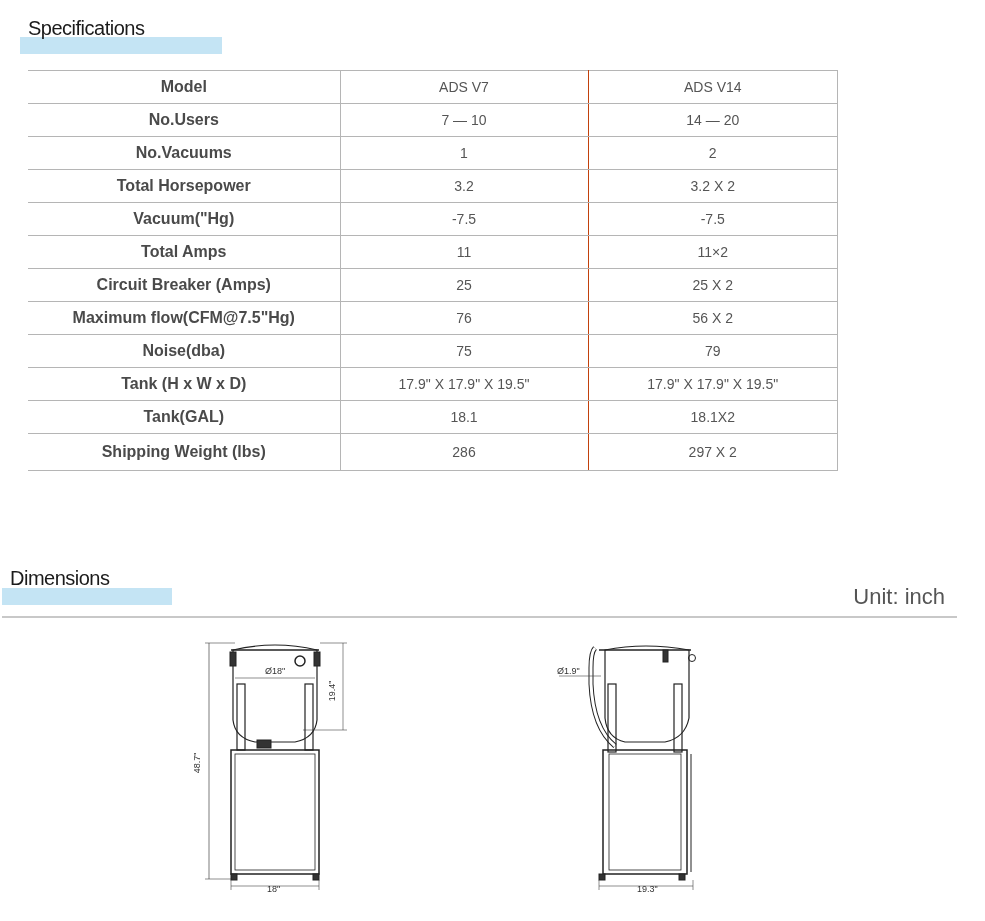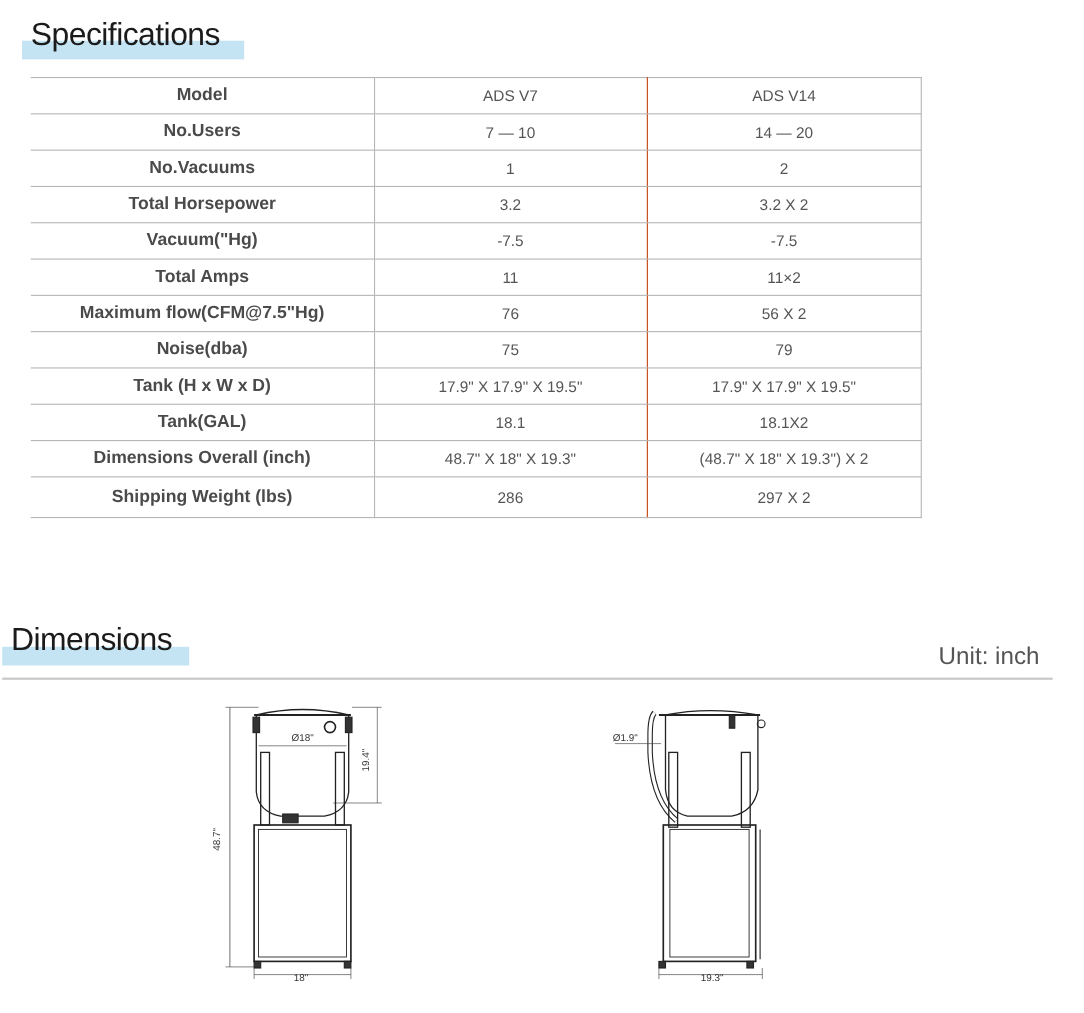--- a/index.html
+++ b/index.html
@@ -1,19 +1,19 @@
 <!DOCTYPE html>
 <html><head>
 <meta charset="utf-8">
 <style>
   * { box-sizing: border-box; margin: 0; padding: 0; }
   html, body { width: 985px; height: 921px; background: #ffffff; overflow: hidden; }
   body { position: relative; font-family: "Liberation Sans", "DejaVu Sans", sans-serif; color: #444; }
 
-  .section-title { position: absolute; font-size: 29px; color: #1b1b1b; letter-spacing: -0.5px; line-height: 1; }
+  .section-title { position: absolute; font-size: 20px; color: #1b1b1b; letter-spacing: -0.5px; line-height: 1; }
   .section-title .hl { position: absolute; background: #c4e4f4; z-index: 0; }
   .section-title .txt { position: relative; z-index: 1; }
 
   #spec-title { left: 28px; top: 18px; }
   #spec-title .hl { left: -8px; top: 19px; width: 202px; height: 17px; }
 
   table.spec { position: absolute; left: 28px; top: 70px; width: 810px; border-collapse: collapse; }
   table.spec td { border-top: 1px solid #b5b5b5; border-bottom: 1px solid #b5b5b5; text-align: center; font-size: 14px; color: #555; height: 33px; padding: 0; }
   table.spec td.lbl { width: 312px; font-weight: bold; font-size: 16px; color: #4a4a4a; border-right: 1px solid #b5b5b5; text-align: center; }
   table.spec td.v1 { width: 248px; border-right: 1px solid #c2410c; }
@@ -62,43 +62,43 @@
         <td class="lbl">Vacuum("Hg)</td>
         <td class="v1">-7.5</td>
         <td class="v2">-7.5</td>
       </tr>
     <tr>
         <td class="lbl">Total Amps</td>
         <td class="v1">11</td>
         <td class="v2">11×2</td>
       </tr>
     <tr>
+        <td class="lbl">Circuit Breaker (Amps)</td>
+        <td class="v1">25</td>
+        <td class="v2">25 X 2</td>
+      </tr>
+    <tr>
         <td class="lbl">Maximum flow(CFM@7.5"Hg)</td>
         <td class="v1">76</td>
         <td class="v2">56 X 2</td>
       </tr>
     <tr>
         <td class="lbl">Noise(dba)</td>
         <td class="v1">75</td>
         <td class="v2">79</td>
       </tr>
     <tr>
         <td class="lbl">Tank (H x W x D)</td>
         <td class="v1">17.9" X 17.9" X 19.5"</td>
         <td class="v2">17.9" X 17.9" X 19.5"</td>
       </tr>
     <tr>
         <td class="lbl">Tank(GAL)</td>
         <td class="v1">18.1</td>
         <td class="v2">18.1X2</td>
-      </tr>
-    <tr>
-        <td class="lbl">Dimensions Overall (inch)</td>
-        <td class="v1">48.7" X 18" X 19.3"</td>
-        <td class="v2">(48.7" X 18" X 19.3") X 2</td>
       </tr>
     <tr class="tall">
         <td class="lbl">Shipping Weight (lbs)</td>
         <td class="v1">286</td>
         <td class="v2">297 X 2</td>
       </tr>
   </tbody>
 </table>
 
 <div id="dim-title" class="section-title">

